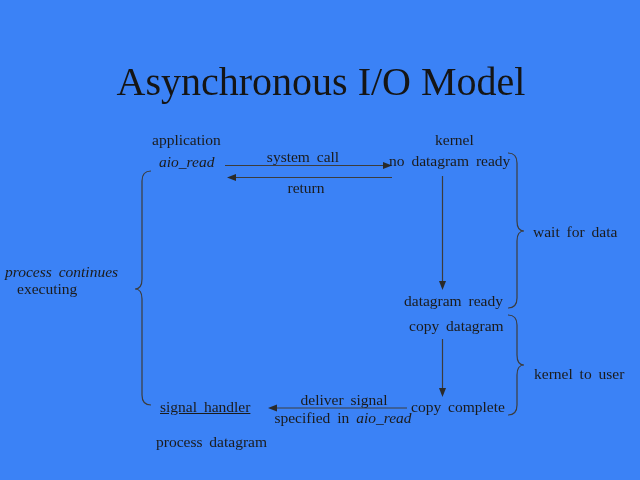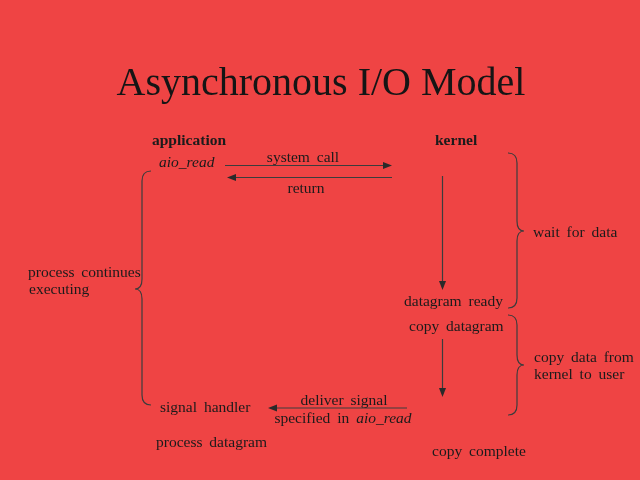--- a/index.html
+++ b/index.html
@@ -1,34 +1,34 @@
 <!DOCTYPE html>
 <html><head>
 <meta charset="utf-8">
 <style>
   html,body{margin:0;padding:0;}
   #slide{
     position:relative;
     width:640px;height:480px;
-    background:#ef4444;
+    background:#3b82f6;
     font-family:"Liberation Serif","DejaVu Serif",serif;
     color:#1b1b1b;
     overflow:hidden;
   }
   .lbl{
     position:absolute;
     font-size:15.5px;
     line-height:17px;
     white-space:nowrap;
     word-spacing:3px;
     color:#1b1b1b;
   }
   .c{transform:translateX(-50%);}
   .it{font-style:italic;}
-  .bold{font-weight:bold;}
+  .bold{font-weight:normal;}
   #title{
     position:absolute;
     left:321px;top:59px;
     transform:translateX(-50%);
     font-size:40px;
     line-height:46px;
     white-space:nowrap;
     color:#151515;
   }
   #overlay{position:absolute;left:0;top:0;}
@@ -79,33 +79,33 @@
       <path d="M 508 315 Q 517 315 517 325 L 517 355 Q 517 365 524 365 Q 517 365 517 375 L 517 405 Q 517 415 508 415"></path>
     </g>
   </svg>
 
   <div id="title">Asynchronous I/O Model</div>
 
   <div class="lbl bold" style="left:152px;top:131px;">application</div>
   <div class="lbl bold" style="left:435px;top:131px;text-align:right;">kernel</div>
 
   <div class="lbl it" style="left:159px;top:153px;">aio_read</div>
-  <div class="lbl" style="left:160px;top:398px;">signal handler</div>
+  <div class="lbl" style="left:160px;top:398px;text-decoration:underline;">signal handler</div>
   <div class="lbl" style="left:156px;top:416px;margin-top:17px;">process datagram</div>
 
+  <div class="lbl" style="left:389px;top:152px;">no datagram ready</div>
   <div class="lbl" style="left:404px;top:292px;">datagram ready</div>
   <div class="lbl" style="left:409px;top:317px;">copy datagram</div>
-  <div class="lbl" style="left:432px;top:398px;margin-top:44px;">copy complete</div>
+  <div class="lbl" style="left:411px;top:398px;">copy complete</div>
 
   <div class="lbl c" style="left:303px;top:148px;">system call</div>
   <div class="lbl c" style="left:306px;top:179px;text-align:center;">return</div>
   <div class="lbl c" style="left:344px;top:391px;">deliver signal</div>
   <div class="lbl c" style="left:343px;top:409px;">
     <span>specified in </span><span class="it">aio_read</span>
   </div>
 
-  <div class="lbl" style="left:28px;top:263px;">process continues</div>
-  <div class="lbl" style="left:17px;top:280px;margin-left:12px;">executing</div>
+  <div class="lbl" style="left:5px;top:263px;font-style:italic;">process continues</div>
+  <div class="lbl" style="left:17px;top:280px;">executing</div>
   <div class="lbl" style="left:533px;top:223px;">wait for data</div>
-  <div class="lbl" style="left:534px;top:348px;">copy data from</div>
   <div class="lbl" style="left:534px;top:365px;">kernel to user</div>
 
 </div>
 
 </body></html>

